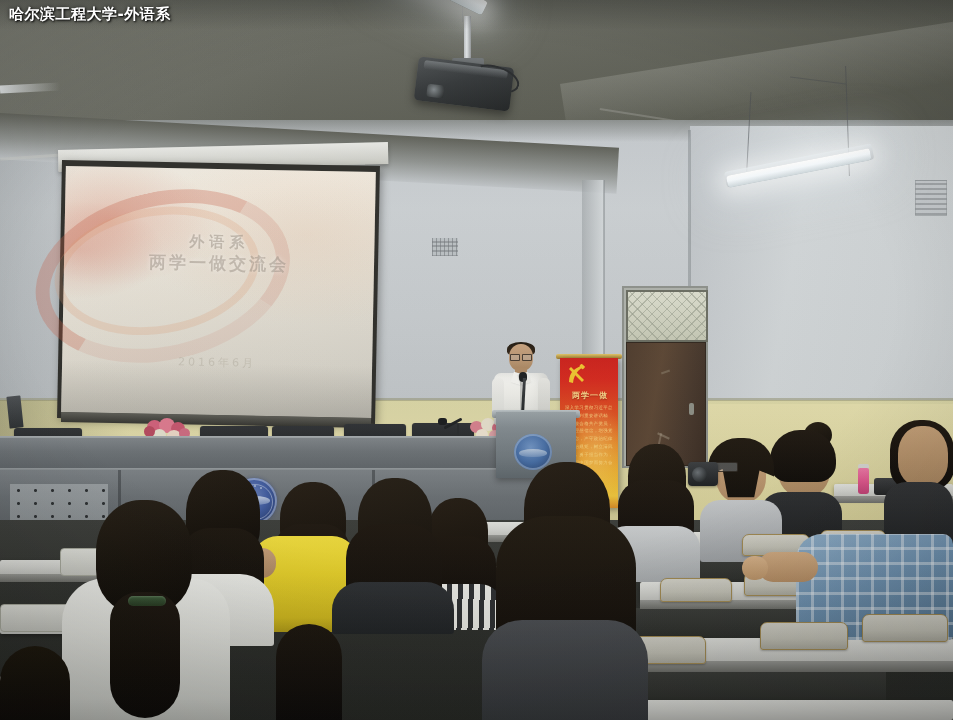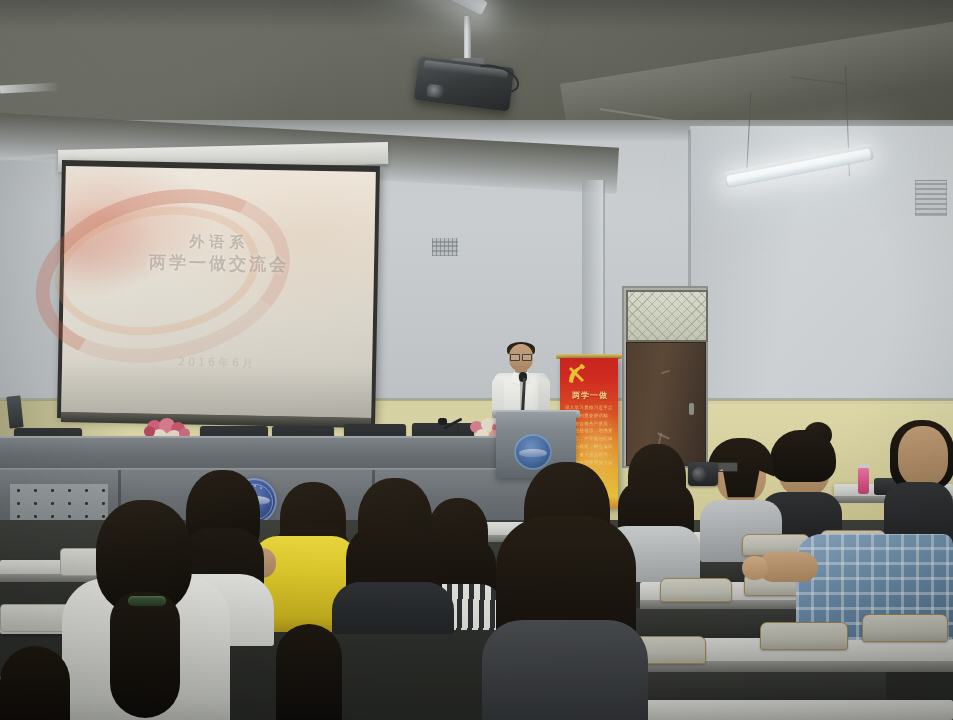--- a/index.html
+++ b/index.html
@@ -924,14 +924,15 @@
     <div class="abs" id="p-fg1-tie"></div>
   </div>
 
   <div class="abs" id="p-edge"></div>
   <div class="abs" id="p-edge2"></div>
 
   <div class="abs" id="warm-cast"></div>
   <div class="abs" id="vignette"></div>
 
   <div class="abs" id="caption-bar"></div>
+  <div class="abs" id="caption">哈尔滨工程大学-外语系</div>
 
 </div>
 
 </body></html>

